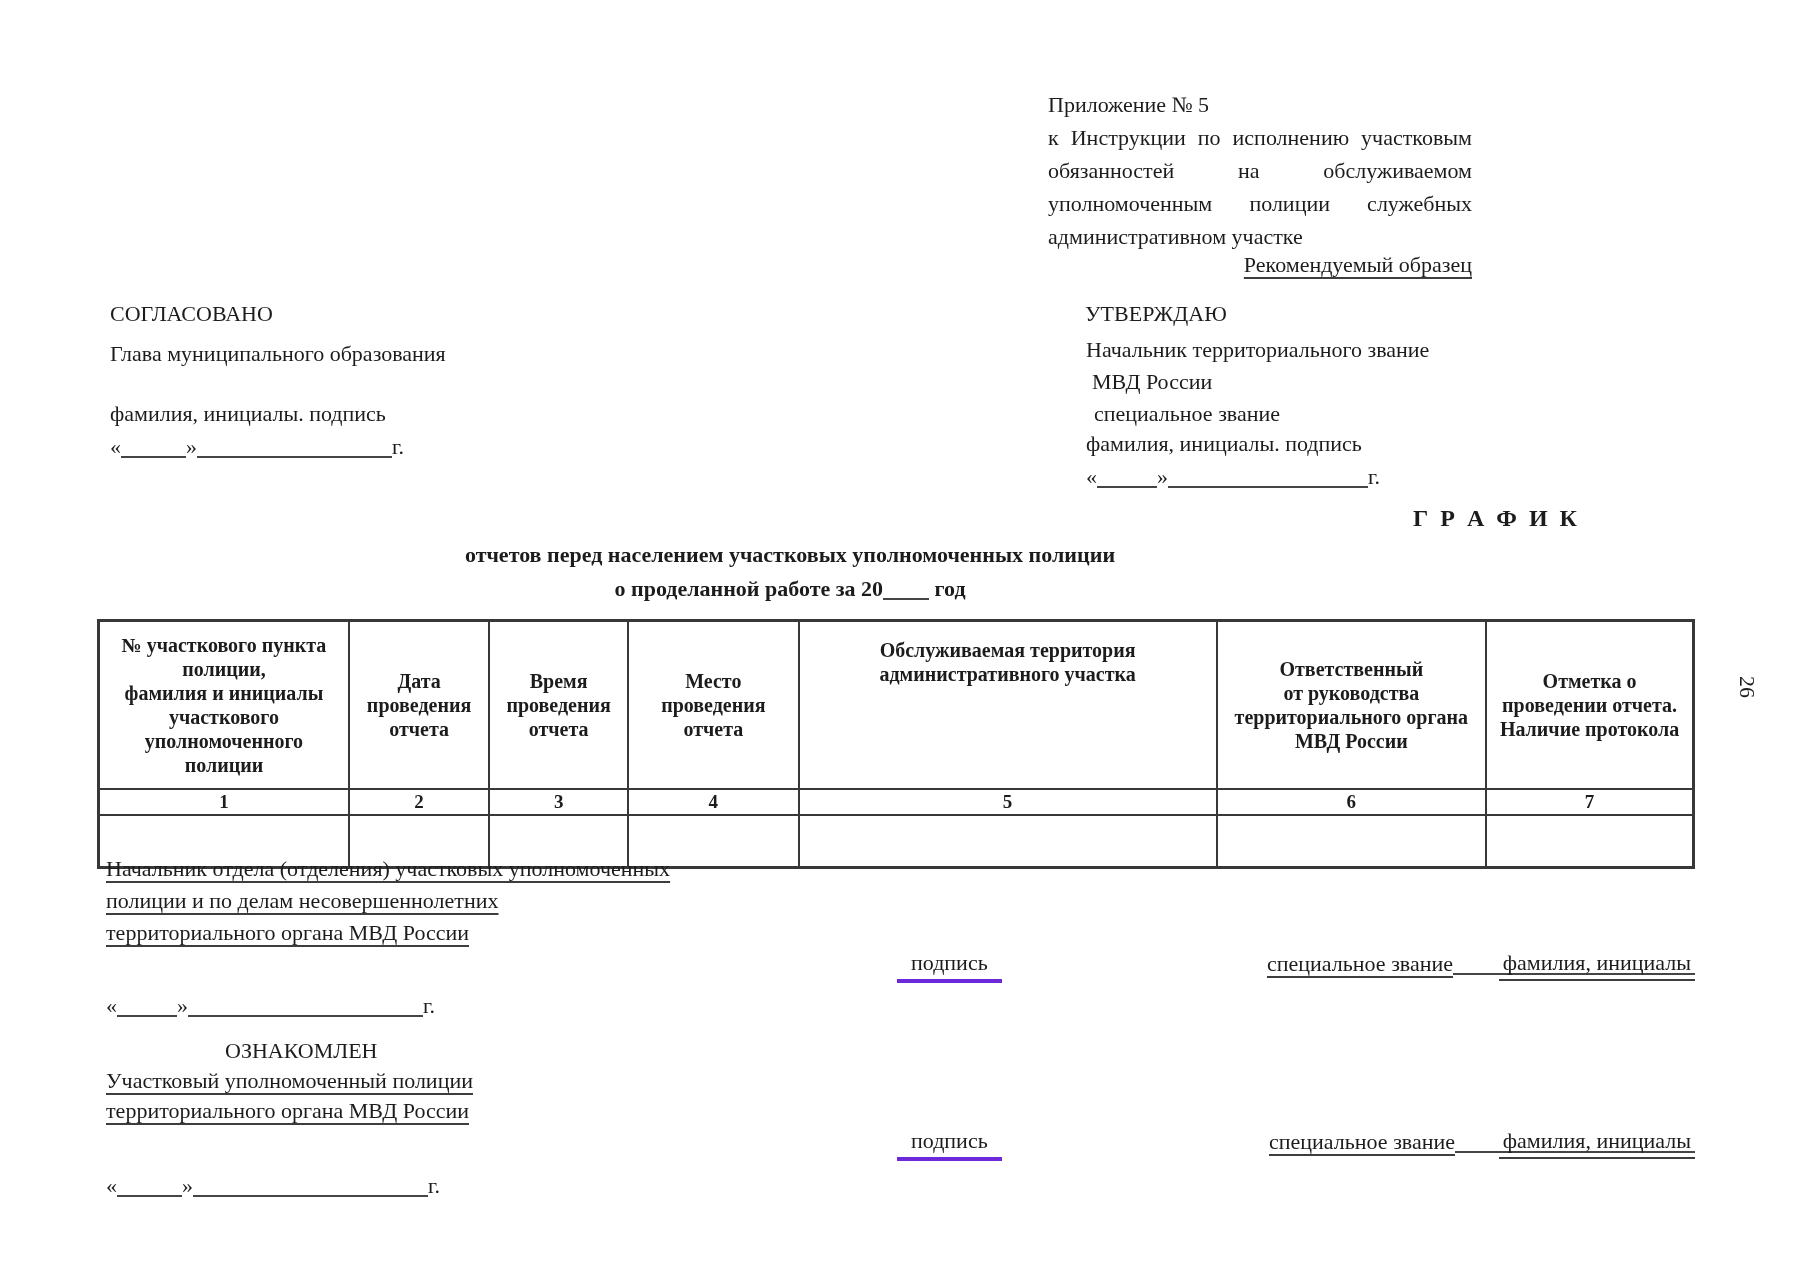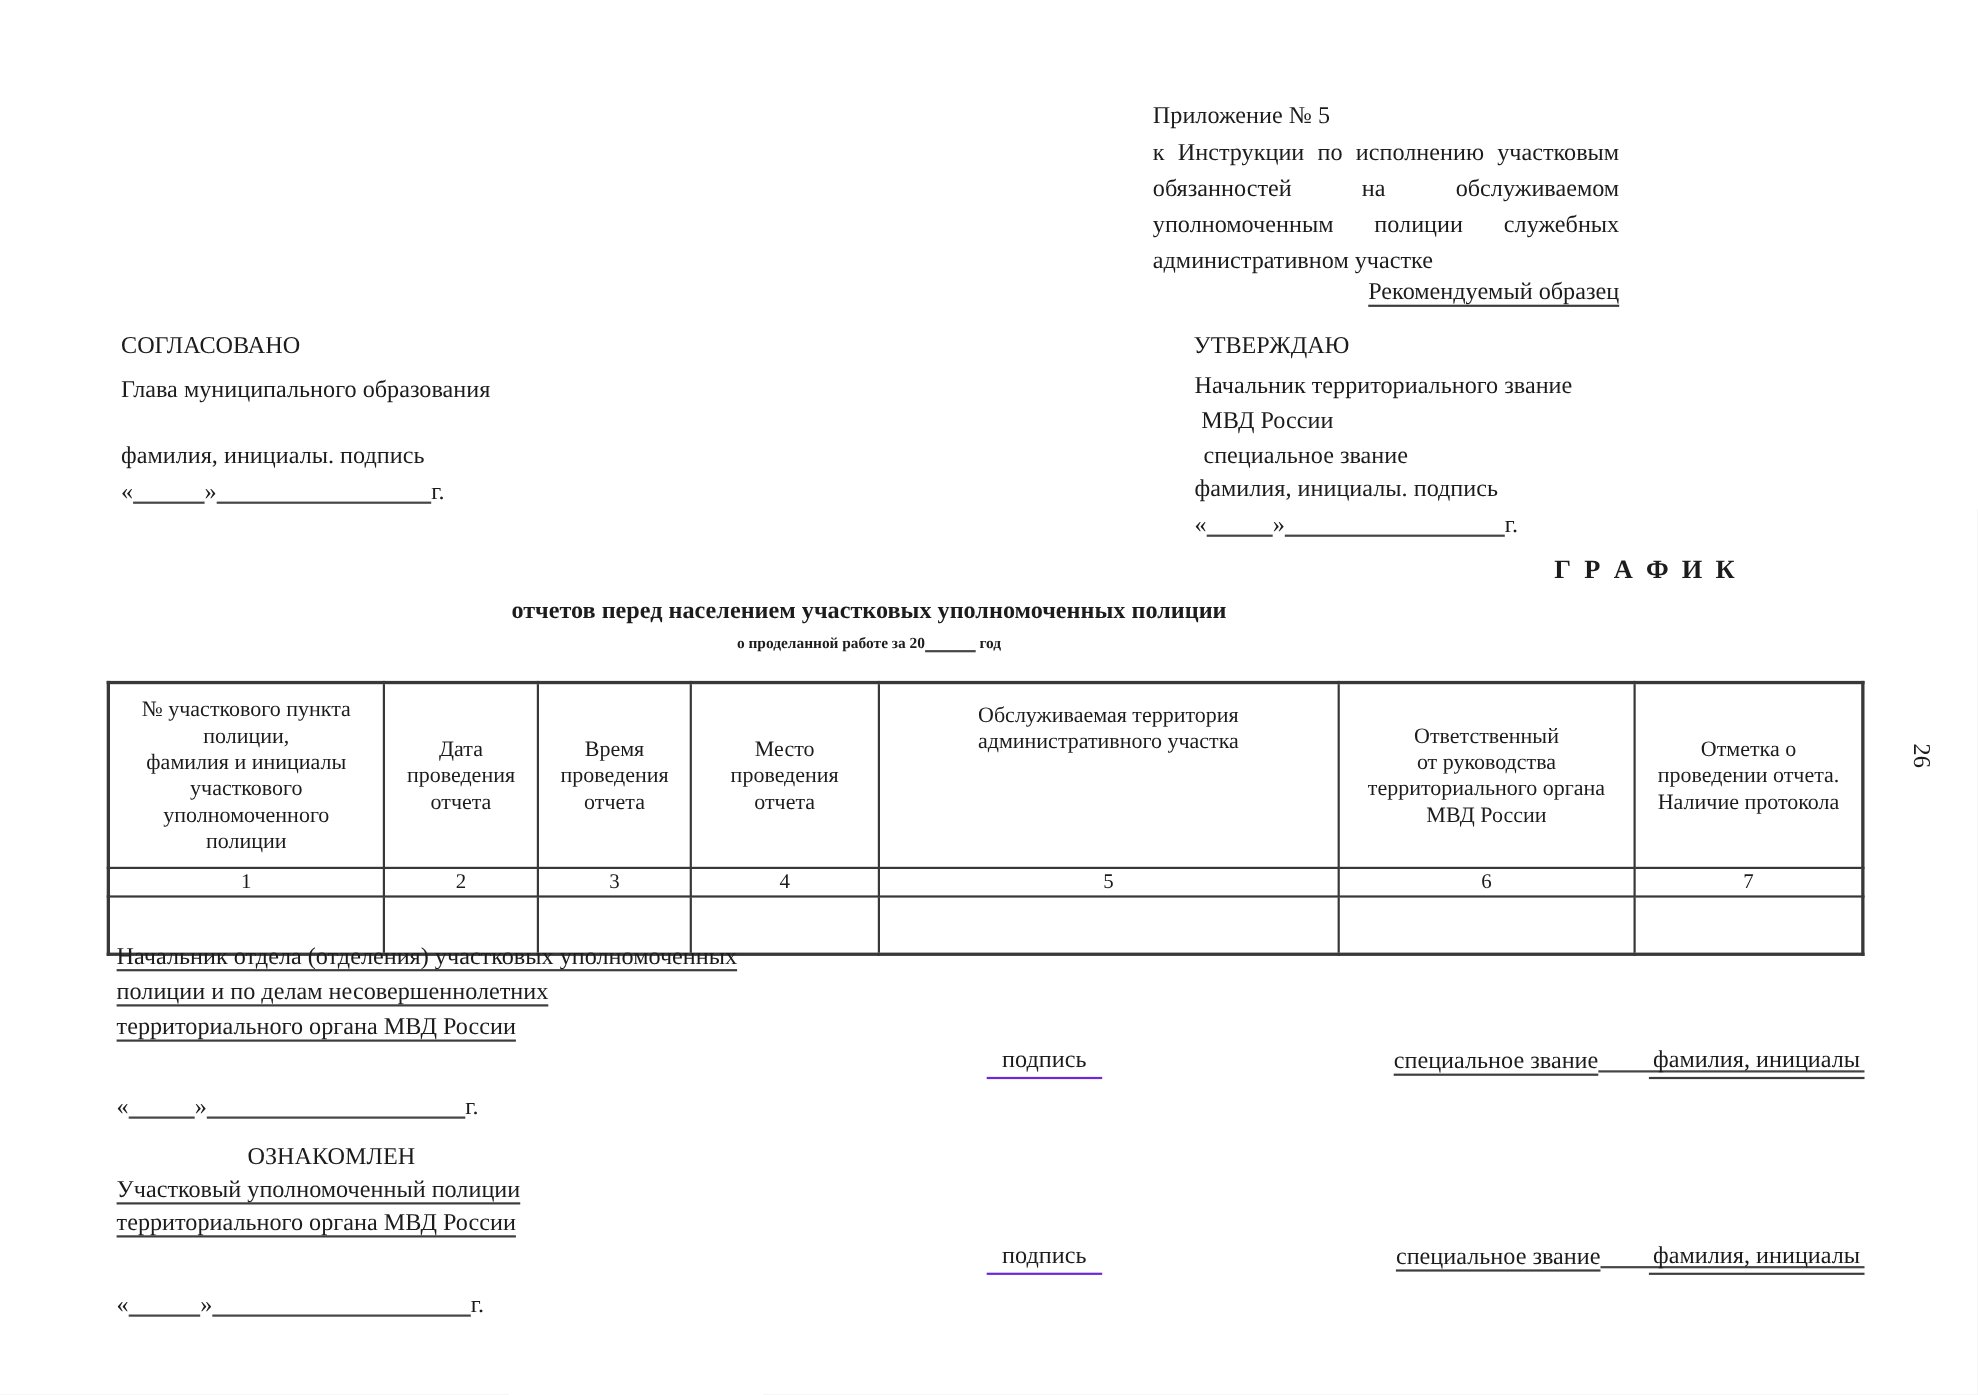--- a/index.html
+++ b/index.html
@@ -37,33 +37,33 @@
   .jline { text-align:justify; text-align-last:justify; }
   .sample-note { left:1048px; top:252px; width:424px; text-align:right; }
 
   
   .line { line-height:26px; white-space:nowrap;text-align:right; }
 
   
   .doc-title { left:0; top:505px; width:1580px; text-align:center; }
   .doc-title .t1 { font-weight:bold; font-size:24px; letter-spacing:3px; margin-bottom:10px;text-align:right; }
   .doc-title .t2 { font-weight:bold; font-size:22px; margin-bottom:7px; }
-  .doc-title .t3 { font-weight:bold; font-size:14px; }
+  .doc-title .t3 { font-weight:bold; font-size:22px; }
 
   
   table.sched {
     position:absolute; left:97px; top:619px;
     width:1598px;
     border-collapse:collapse; table-layout:fixed;
     border:3px solid #383838;
   }
   table.sched th, table.sched td {
     border:2px solid #383838;
     text-align:center;
-    font-weight:normal;
+    font-weight:bold;
     padding:2px 6px;
     overflow:hidden;
   }
   table.sched th {
     height:148px;
     font-size:20px;
     line-height:24px;
     white-space:pre-line;
     vertical-align:middle;
   }
@@ -75,21 +75,21 @@
   .page-num {
     left:1720px; top:674px; width:54px;
     text-align:center;
     transform:rotate(90deg);
     font-size:22px;
   }
 
   
   .sig-underlined {
     display:inline-block;
-    border-bottom:2px solid #6d28d9;
+    border-bottom:4px solid #6d28d9;
     padding:0 14px 3px 14px;
   }
   .name-underlined {
     display:inline-block;
     border-bottom:2px solid #3d3d3d;
     padding:0 4px 3px 4px;
   }
   .row-wide { width:1589px; white-space:nowrap; }
   .lab-sign { position:absolute; left:791px; top:0; }
   .lab-name { position:absolute; right:0; top:0; }

